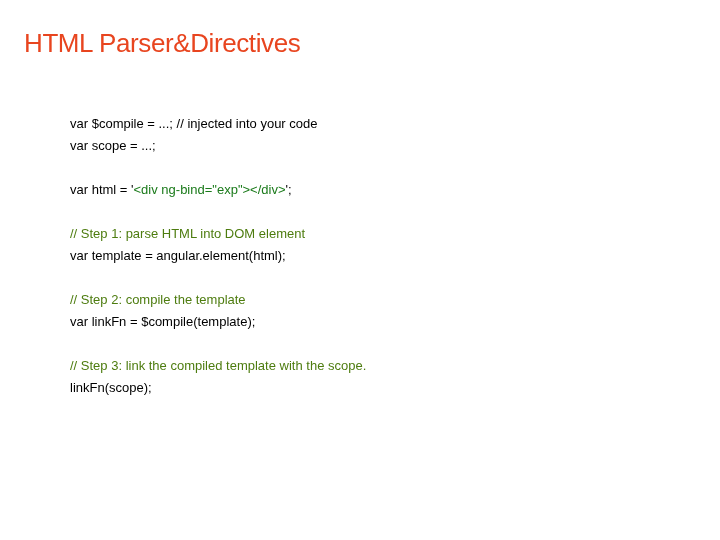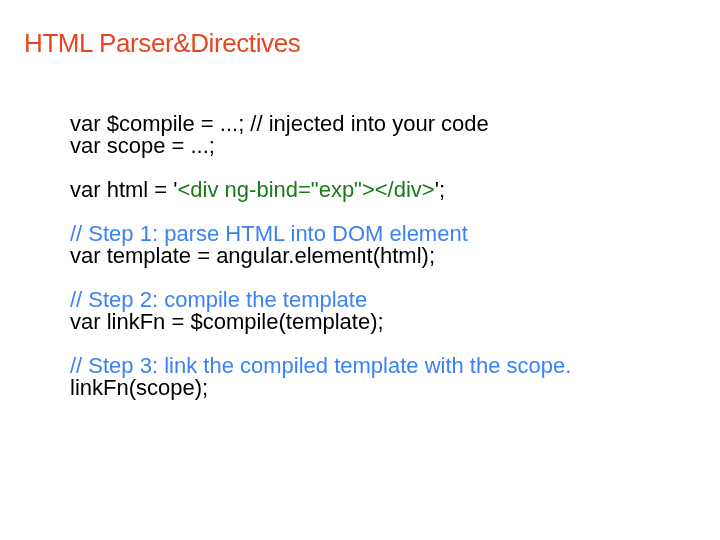--- a/index.html
+++ b/index.html
@@ -29,35 +29,35 @@
     font-weight: 400;
     letter-spacing: -0.4px;
     color: #e8451f;
     white-space: nowrap;
   }
   #code-block {
     position: absolute;
     left: 70px;
     top: 113px;
     font-family: "Liberation Sans", sans-serif;
-    font-size: 22px;
+    font-size: 13px;
     line-height: 22px;
     color: #000000;
     white-space: pre;
   }
   .code-line {
     height: 22px;
     white-space: pre;
   }
   .code-line.blank {
     height: 22px;
   }
   .tok-plain { color: #000000; }
   .tok-html  { color: #1a7a1a; }
-  .tok-comment { color: #3b82f6; }
+  .tok-comment { color: #4d7c0f; }
 </style>
 </head>
 <body>
 
 <div id="slide">
 
   <div id="slide-title">HTML Parser&amp;Directives</div>
 
   <div id="code-block"><div class="code-line"><span class="tok-plain">var $compile = ...; // injected into your code</span></div><div class="code-line"><span class="tok-plain">var scope = ...;</span></div><div class="code-line blank">&nbsp;</div><div class="code-line"><span class="tok-plain">var html = '</span><span class="tok-html">&lt;div ng-bind="exp"&gt;&lt;/div&gt;</span><span class="tok-plain">';</span></div><div class="code-line blank">&nbsp;</div><div class="code-line"><span class="tok-comment">// Step 1: parse HTML into DOM element</span></div><div class="code-line"><span class="tok-plain">var template = angular.element(html);</span></div><div class="code-line blank">&nbsp;</div><div class="code-line"><span class="tok-comment">// Step 2: compile the template</span></div><div class="code-line"><span class="tok-plain">var linkFn = $compile(template);</span></div><div class="code-line blank">&nbsp;</div><div class="code-line"><span class="tok-comment">// Step 3: link the compiled template with the scope.</span></div><div class="code-line"><span class="tok-plain">linkFn(scope);</span></div></div>
 

